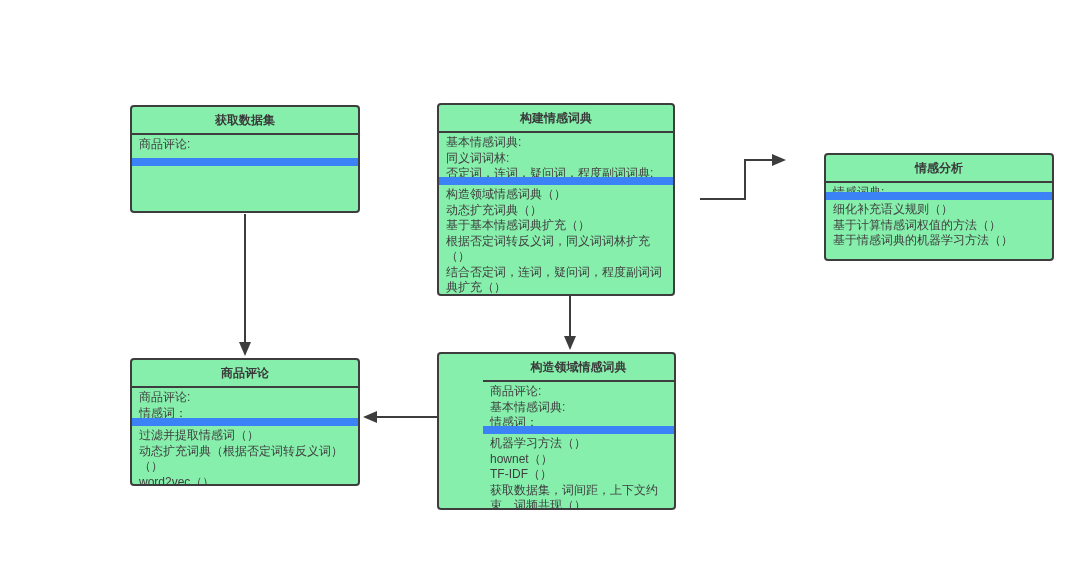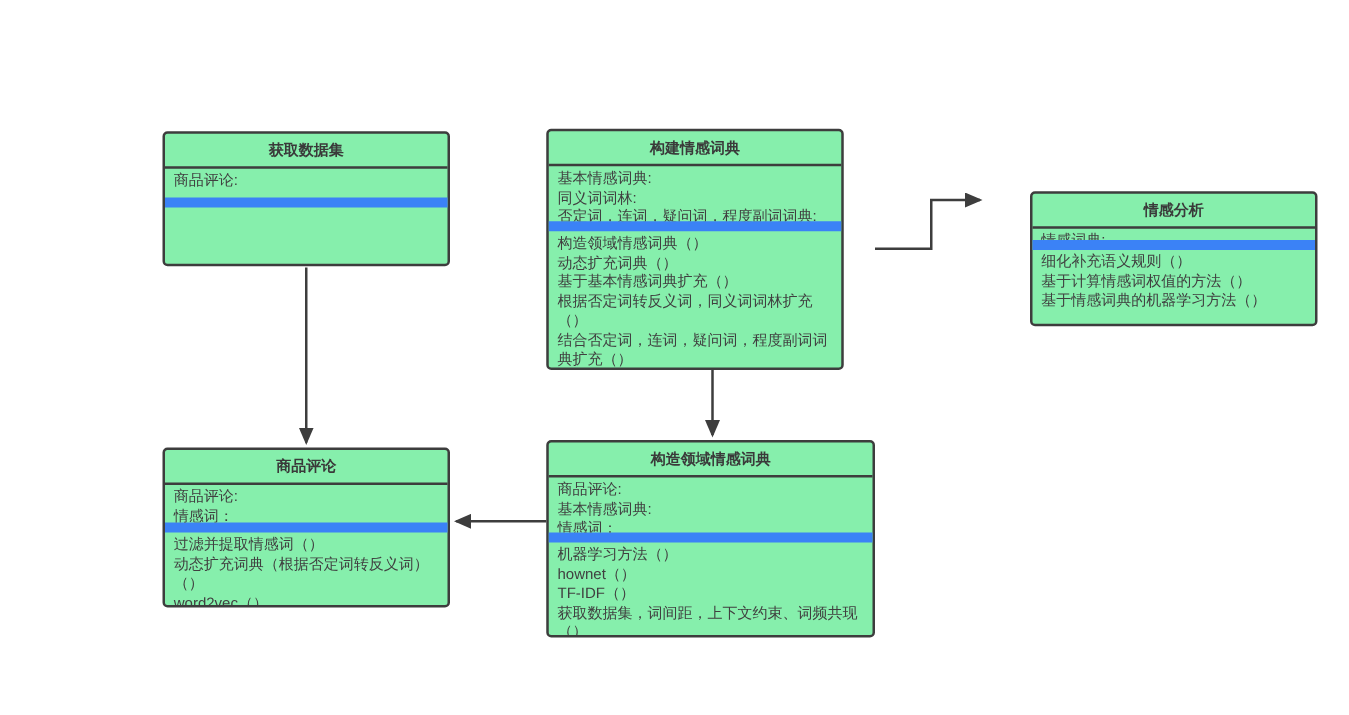--- a/index.html
+++ b/index.html
@@ -104,21 +104,21 @@
 
   <div class="uml-box" style="left:130px; top:358px; width:230px; height:128px;">
     <div class="box-title">商品评论</div>
     <div class="box-sec" style="height:38px;">商品评论:
 情感词：</div>
     <div class="box-sec box-sec-last">过滤并提取情感词（）
 动态扩充词典（根据否定词转反义词）（）
 word2vec（）</div>
   </div>
 
-  <div class="uml-box" style="left:437px; top:352px; width:263px; height:158px;">
+  <div class="uml-box" style="left:437px; top:352px; width:239px; height:158px;padding-left:44px;">
     <div class="box-title">构造领域情感词典</div>
     <div class="box-sec" style="height:52px;">商品评论:
 基本情感词典:
 情感词：</div>
     <div class="box-sec box-sec-last">机器学习方法（）
 hownet（）
 TF-IDF（）
 获取数据集，词间距，上下文约束、词频共现（）</div>
   </div>
 

